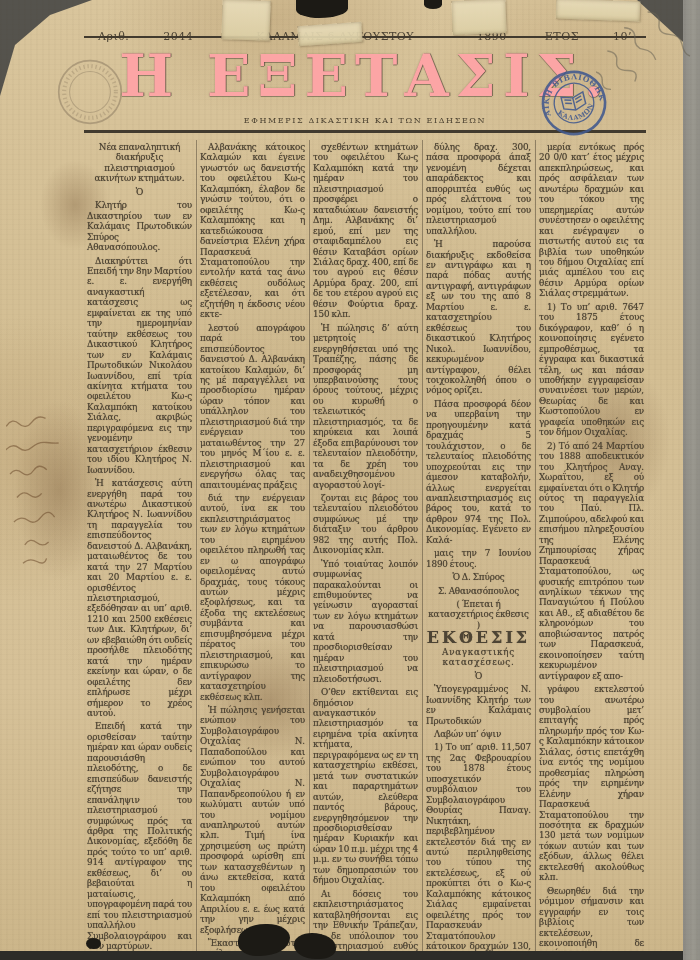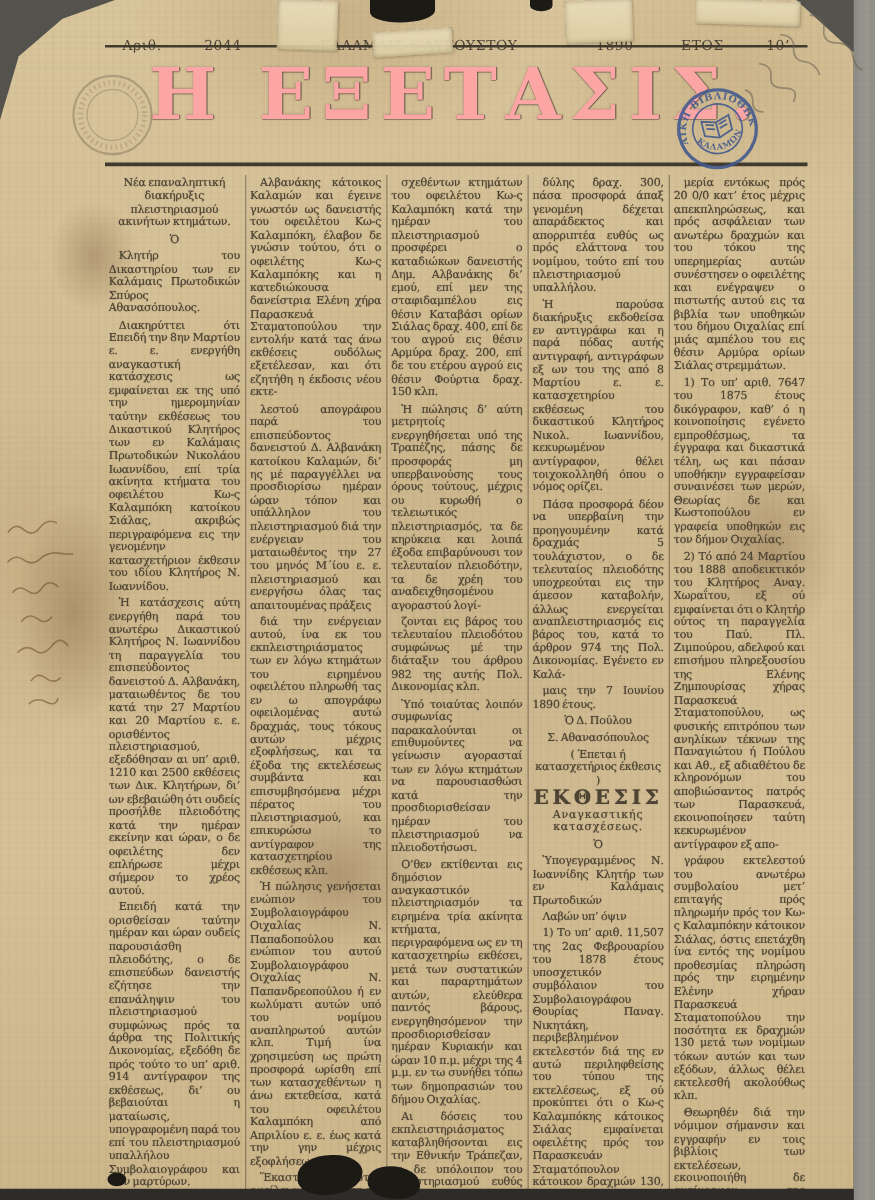--- a/index.html
+++ b/index.html
@@ -59,20 +59,21 @@
   <div class="dateline">
     <span>Αριθ.</span>
     <span class="num">2044</span>
     <span class="mid">ΚΑΛΑΜΑΙΣ 6 ΑΥΓΟΥΣΤΟΥ</span>
     <span class="yr">1890</span>
     <span class="etos">ΕΤΟΣ</span>
     <span>10’</span>
   </div>
   <div class="rule" style="top:36px;height:2px;"></div>
   <div class="title">Η ΕΞΕΤΑΣΙΣ.</div>
+  <div class="subtitle">ΕΦΗΜΕΡΙΣ ΔΙΚΑΣΤΙΚΗ ΚΑΙ ΤΩΝ ΕΙΔΗΣΕΩΝ</div>
   <div class="rule" style="top:130px;height:3px;"></div>
 
   <svg class="stamp-faint" viewBox="0 0 100 100">
     <circle cx="50" cy="50" r="46" fill="none" stroke="rgba(122,106,84,.55)" stroke-width="2.5"></circle>
     <circle cx="50" cy="50" r="30" fill="none" stroke="rgba(122,106,84,.45)" stroke-width="1.5"></circle>
     <circle cx="50" cy="50" r="38" fill="none" stroke="rgba(122,106,84,.35)" stroke-width="6" stroke-dasharray="2 4"></circle>
   </svg>
 
   <svg class="stamp-blue" viewBox="0 0 100 100">
     <defs>
@@ -116,21 +117,21 @@
         <p>ζονται εις βάρος του τελευταίου πλειοδότου συμφώνως μέ την διάταξιν του άρθρου 982 της αυτής Πολ. Δικονομίας κλπ.</p>
         <p>Ὑπό τοιαύτας λοιπόν συμφωνίας παρακαλούνται οι επιθυμούντες να γείνωσιν αγορασταί των εν λόγω κτημάτων να παρουσιασθώσι κατά την προσδιορισθείσαν ημέραν του πλειστηριασμού να πλειοδοτήσωσι.</p>
         <p>Ο’θεν εκτίθενται εις δημόσιον αναγκαστικόν πλειστηριασμόν τα ειρημένα τρία ακίνητα κτήματα, περιγραφόμενα ως εν τη κατασχετηρίω εκθέσει, μετά των συστατικών και παραρτημάτων αυτών, ελεύθερα παντός βάρους, ενεργηθησόμενον την προσδιορισθείσαν ημέραν Κυριακήν και ώραν 10 π.μ. μέχρι της 4 μ.μ. εν τω συνήθει τόπω των δημοπρασιών του δήμου Οιχαλίας.</p>
         <p>Αι δόσεις του εκπλειστηριάσματος καταβληθήσονται εις την Εθνικήν Τράπεζαν, το δε υπόλοιπον του πλειστηριασμού ευθύς μετά την κύρωσιν αφαιρετέος καταβάλλεται εις τον επί του πλειστηριασμού υπάλληλον της Τραπέζης δραχ. 300 εν τω πλειστηριασμώ καταλλήλως σ.</p>
       </div>
     <div class="col">
         <p>δύλης δραχ. 300, πάσα προσφορά άπαξ γενομένη δέχεται απαράδεκτος και απορριπτέα ευθύς ως πρός ελάττονα του νομίμου, τούτο επί του πλειστηριασμού υπαλλήλου.</p>
         <p>Ἡ παρούσα διακήρυξις εκδοθείσα εν αντιγράφω και η παρά πόδας αυτής αντιγραφή, αντιγράφων εξ ων του της από 8 Μαρτίου ε. ε. κατασχετηρίου εκθέσεως του δικαστικού Κλητήρος Νικολ. Ιωαννίδου, κεκυρωμένον αντίγραφον, θέλει τοιχοκολληθή όπου ο νόμος ορίζει.</p>
         <p>Πάσα προσφορά δέον να υπερβαίνη την προηγουμένην κατά δραχμάς 5 τουλάχιστον, ο δε τελευταίος πλειοδότης υποχρεούται εις την άμεσον καταβολήν, άλλως ενεργείται αναπλειστηριασμός εις βάρος του, κατά το άρθρον 974 της Πολ. Δικονομίας. Εγένετο εν Καλά-</p>
         <p>μαις την 7 Ιουνίου 1890 έτους.</p>
-        <p class="center">Ὁ Δ. Πούλου</p>
+        <p class="center">Ὁ Δ. Σπύρος</p>
         <p class="center">Σ. Αθανασόπουλος</p>
         <p class="center">( Έπεται ή κατασχετήριος έκθεσις )</p>
         <p class="center lg">ΕΚΘΕΣΙΣ</p>
         <p class="center sp">Αναγκαστικής κατασχέσεως.</p>
         <p class="center">Ὁ</p>
         <p>Ὑπογεγραμμένος Ν. Ιωαννίδης Κλητήρ των εν Καλάμαις Πρωτοδικών</p>
         <p>Λαβών υπ’ όψιν</p>
         <p>1) Το υπ’ αριθ. 11,507 της 2ας Φεβρουαρίου του 1878 έτους υποσχετικόν συμβόλαιον του Συμβολαιογράφου Θουρίας Παναγ. Νικητάκη, περιβεβλημένον εκτελεστόν διά της εν αυτώ περιληφθείσης του τύπου της εκτελέσεως, εξ ού προκύπτει ότι ο Κω-ς Καλαμπόκης κάτοικος Σιάλας εμφαίνεται οφειλέτης πρός τον Παρασκευάν Σταματόπουλον κάτοικον δραχμών 130, πληρωτέων τη 1η του ιδίου έτους, και δι’ υπερη-</p>
       </div>
     <div class="col">

